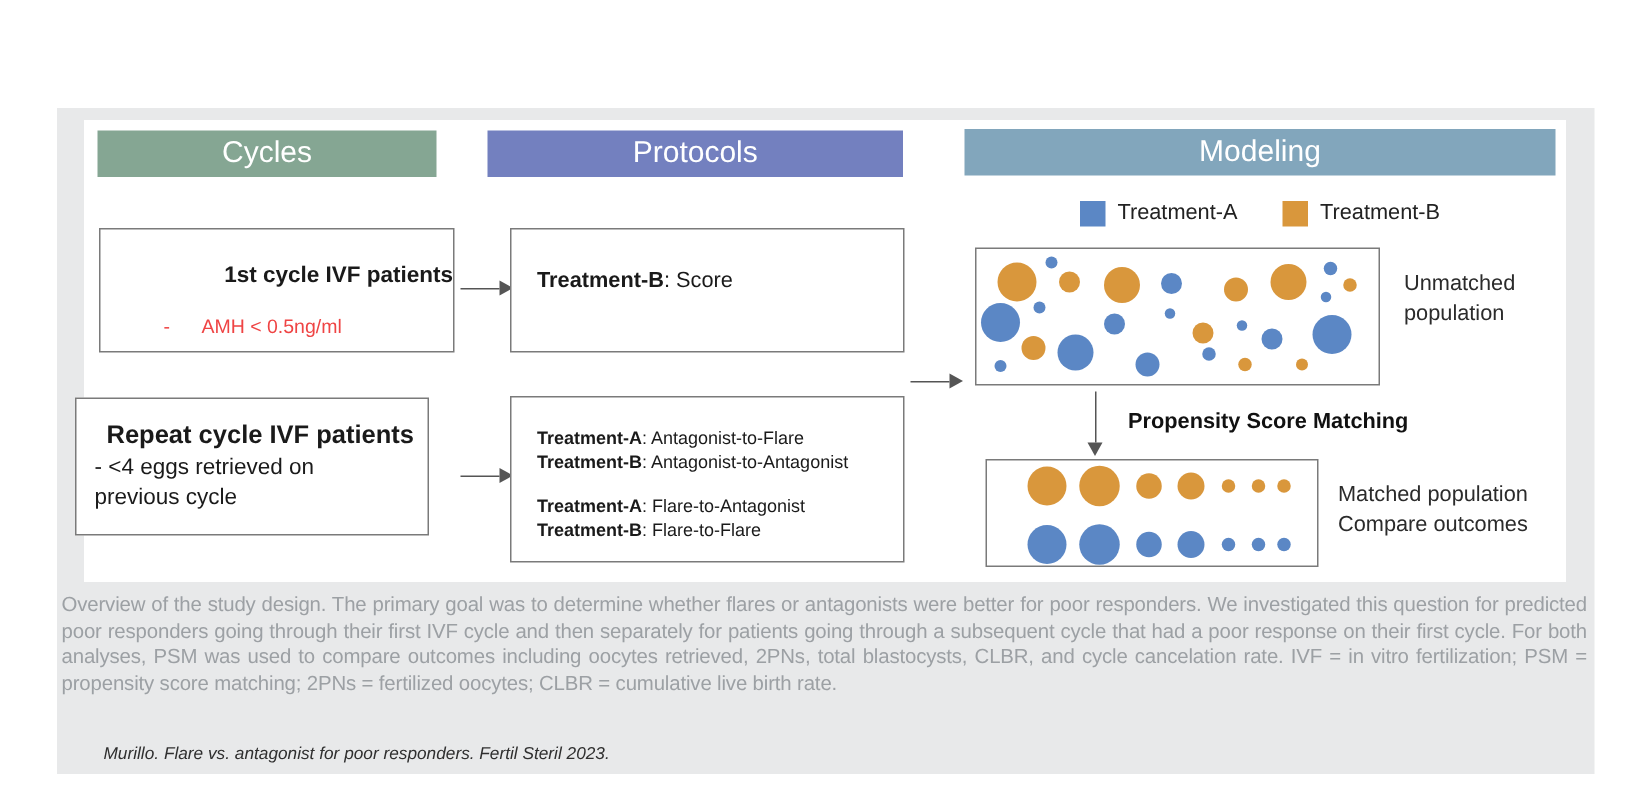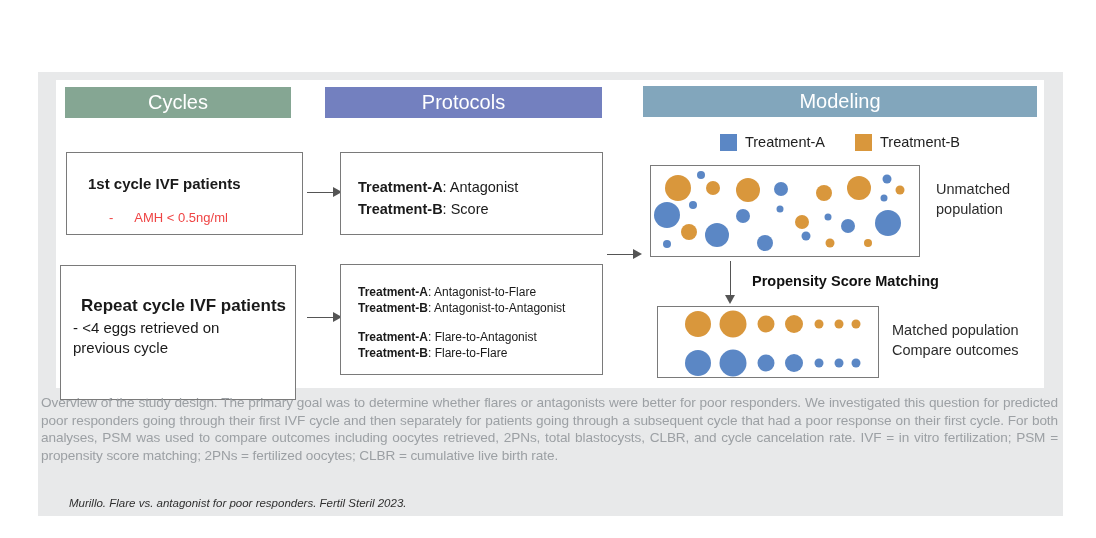--- a/index.html
+++ b/index.html
@@ -16,24 +16,24 @@
 
   .col-header { position:absolute; height:31px; display:flex; align-items:center; justify-content:center;
                 color:#fff; font-size:20px; }
   #hdr-cycles   { left:65px;  top:87px; width:226px; }
   #hdr-protocols{ left:325px; top:87px; width:277px; }
   #hdr-modeling { left:643px; top:86px; width:394px; }
 
   .wbox { position:absolute; background:#fff; border:1.5px solid #7A7A7A; }
 
   #cycles-box1 { left:66px; top:152px; width:237px; height:83px; padding-top:22px; }
-  #cycles-box1 .box-title { font-size:15px; font-weight:bold; padding-left:21px; color:#1a1a1a; }
+  #cycles-box1 .box-title { font-size:15px; font-weight:bold; padding-left:21px; color:#1a1a1a;text-align:right; }
   #cycles-box1 .box-bullet { font-size:13px; padding-left:42px; color:#ef4444; white-space:pre; margin-top:18px; }
 
-  #cycles-box2 { left:60px; top:265px; width:236px; height:135px; padding-top:30px; }
+  #cycles-box2 { left:50px; top:265px; width:236px; height:92px; padding-top:14px; }
   #cycles-box2 .box-title { font-size:17px; font-weight:bold; padding-left:20px; color:#1a1a1a; }
   #cycles-box2 .box-bullet { font-size:15px; padding-left:12px; padding-right:24px; color:#1a1a1a; margin-top:2px; line-height:1.35; }
 
   #protocols-box1 { left:340px; top:152px; width:263px; height:83px; padding:24px 0 0 17px;
                     font-size:14.5px; line-height:1.5; color:#1a1a1a; }
   #protocols-box2 { left:340px; top:264px; width:263px; height:111px; padding:20px 0 0 17px;
                     font-size:12px; line-height:1.3; color:#1a1a1a; }
   .proto-label { font-weight:bold; }
   .proto-gap { height:14px; }
 
@@ -103,21 +103,20 @@
   <div id="cycles-box2" class="wbox">
     <div class="box-title">Repeat cycle IVF patients</div>
     <div class="box-bullet">- &lt;4 eggs retrieved on previous cycle</div>
   </div>
 
   <div id="arrow1" class="arrow-right"></div>
   <div id="arrow2" class="arrow-right"></div>
   <div id="arrow3" class="arrow-right"></div>
 
   <div id="protocols-box1" class="wbox">
-    <div><span class="proto-label">Treatment-A</span><span>: Antagonist</span></div>
     <div><span class="proto-label">Treatment-B</span><span>: Score</span></div>
   </div>
 
   <div id="protocols-box2" class="wbox">
     <div><span class="proto-label">Treatment-A</span><span>: Antagonist-to-Flare</span></div>
     <div><span class="proto-label">Treatment-B</span><span>: Antagonist-to-Antagonist</span></div>
     <div class="proto-gap"></div>
     <div><span class="proto-label">Treatment-A</span><span>: Flare-to-Antagonist</span></div>
     <div><span class="proto-label">Treatment-B</span><span>: Flare-to-Flare</span></div>
   </div>

